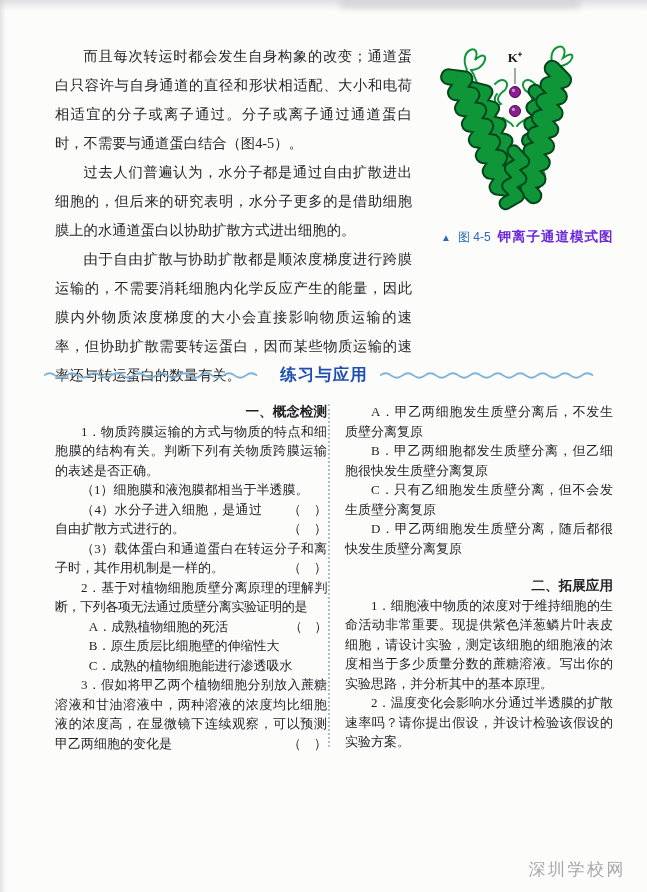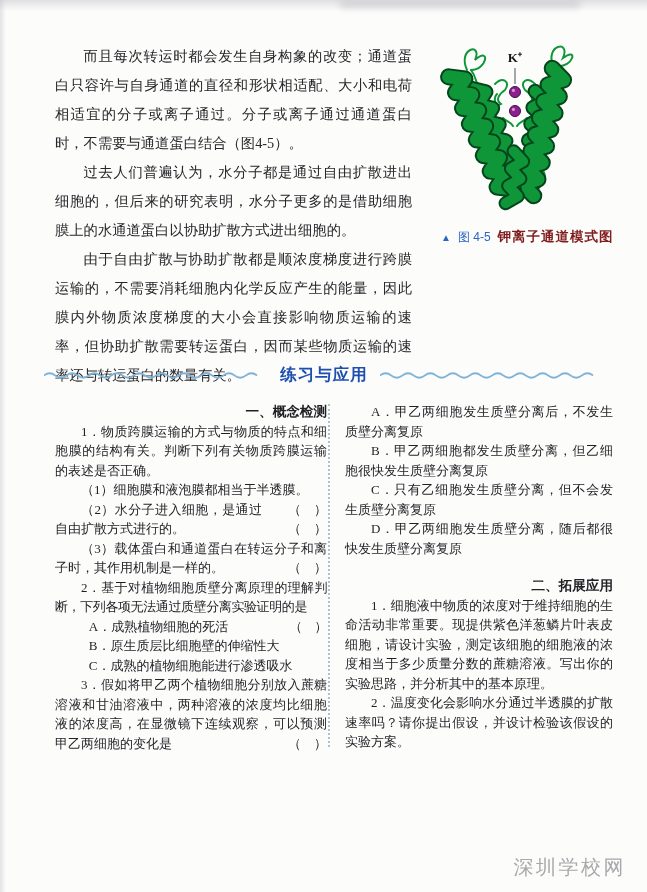--- a/index.html
+++ b/index.html
@@ -21,21 +21,21 @@
     font-size:14.3px;line-height:29px;text-align:justify;color:#26262a;}
   .main-text p{margin:0;text-indent:2em;}
 
   
   .fig{position:absolute;left:437px;top:34px;width:192px;margin:0;}
   .fig svg{display:block;}
   .fig figcaption{display:flex;align-items:baseline;gap:7px;margin-top:8px;padding-left:4px;
     font-family:"Liberation Sans", sans-serif;}
   .cap-marker{color:#2a66c2;font-size:10px;}
   .cap-num{color:#2a66c2;font-size:12px;}
-  .cap-title{color:#7f1d1d;font-size:13.5px;font-weight:bold;letter-spacing:1px;}
+  .cap-title{color:#6d28d9;font-size:13.5px;font-weight:bold;letter-spacing:1px;}
   .ion-label{font:bold 13px "Liberation Serif", serif;fill:#1a1a1a;}
 
   
   .ex-header{position:absolute;left:44px;top:364px;width:560px;
     display:flex;align-items:center;gap:12px;}
   .ex-header .wave{flex:1;height:9px;}
   .ex-title{font-family:"Liberation Sans", sans-serif;font-weight:bold;
     font-size:16.5px;color:#1e4fb0;letter-spacing:1px;white-space:nowrap;}
 
   .divider{position:absolute;left:328px;top:404px;height:343px;width:0;
@@ -47,21 +47,21 @@
   .col-left p,.col-right p{margin:0;}
   .ex-heading{font-family:"Liberation Sans", sans-serif;font-weight:bold;
     font-size:13.6px;text-indent:2em;text-align:right;}
   .part2-heading{margin-top:18px !important;}
   .ex{text-indent:2em;}
   .tight{letter-spacing:-0.4px;}
   .ex-option{padding-left:2.6em;text-indent:0;text-align:left;}
   .blank{float:right;}
 
   .watermark{position:absolute;right:21px;bottom:11px;color:#a8a8ac;
-    font-size:20px;letter-spacing:2.5px;}
+    font-size:17px;letter-spacing:2.5px;}
 </style>
 </head>
 <body>
 
 <div class="smudge-top"></div>
 <div class="smudge-top2"></div>
 <div class="edge-left"></div>
 
 <section class="main-text">
   <p>而且每次转运时都会发生自身构象的改变；通道蛋白只容许与自身通道的直径和形状相适配、大小和电荷相适宜的分子或离子通过。分子或离子通过通道蛋白时，不需要与通道蛋白结合（图4-5）。</p>
@@ -121,21 +121,21 @@
 
 <div class="divider"></div>
 
 <div class="col-left">
   <p class="ex-heading">一、概念检测</p>
   <p class="ex">1．物质跨膜运输的方式与物质的特点和细胞膜的结构有关。判断下列有关物质跨膜运输的表述是否正确。</p>
   <p class="ex">
     <span>（1）细胞膜和液泡膜都相当于半透膜。</span><span class="blank">（　）</span>
   </p>
   <p class="ex">
-    <span>（2）水分子进入细胞，是通过自由扩散方式进行的。</span><span class="blank">（　）</span>
+    <span>（4）水分子进入细胞，是通过自由扩散方式进行的。</span><span class="blank">（　）</span>
   </p>
   <p class="ex">
     <span>（3）载体蛋白和通道蛋白在转运分子和离子时，其作用机制是一样的。</span><span class="blank">（　）</span>
   </p>
   <p class="ex tight">
     <span>2．基于对植物细胞质壁分离原理的理解判断，下列各项无法通过质壁分离实验证明的是</span><span class="blank">（　）</span>
   </p>
   <p class="ex-option">A．成熟植物细胞的死活</p>
   <p class="ex-option">B．原生质层比细胞壁的伸缩性大</p>
   <p class="ex-option">C．成熟的植物细胞能进行渗透吸水</p>

